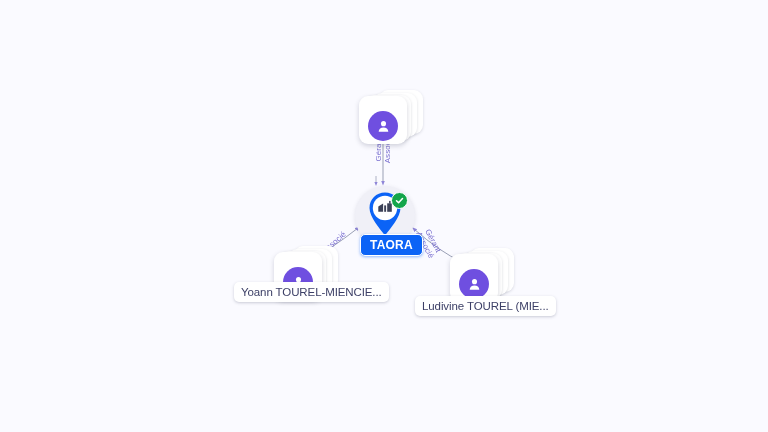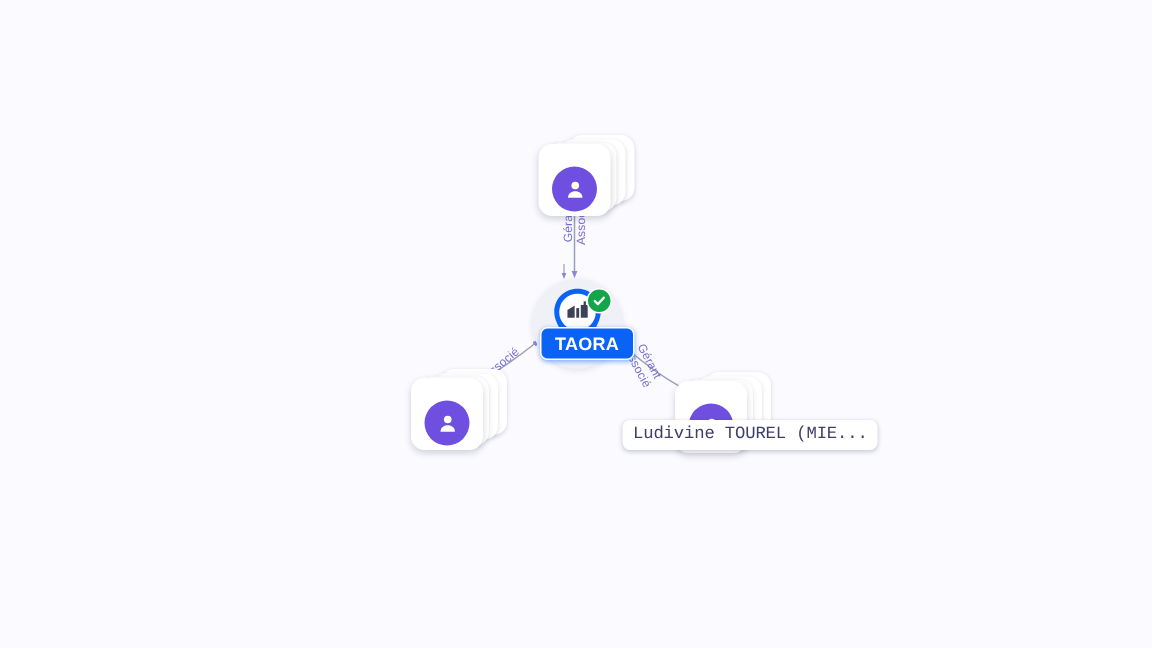--- a/index.html
+++ b/index.html
@@ -214,44 +214,45 @@
           <rect x="21.1" y="9.9" width="1.5" height="2.6"></rect>
         </g>
       </svg>
     </div>
     <div class="verified-badge">
       <svg width="9" height="9" viewBox="0 0 24 24" fill="none" stroke="#ffffff" stroke-width="4" stroke-linecap="round" stroke-linejoin="round">
         <path d="M4 12.5 L9.5 18 L20 6.5"></path>
       </svg>
     </div>
   </div>
-  <div class="company-chip" style="left:360px; top:218px;">TAORA</div>
+  <div class="company-chip" style="left:360px; top:234px;">TAORA</div>
 
   <div class="person-node" style="left:274px; top:246px;">
     <div class="stack-card c3"></div>
     <div class="stack-card c2"></div>
     <div class="stack-card c1"></div>
     <div class="stack-card c0">
       <div class="avatar-circle">
         <svg width="17" height="17" viewBox="0 0 24 24" fill="#ffffff">
           <circle cx="12" cy="8" r="3.6"></circle>
           <path d="M5.2 19.5c0-3.8 3.1-6 6.8-6s6.8 2.2 6.8 6z"></path>
         </svg>
       </div>
     </div>
   </div>
+  <div class="name-chip" style="left:234px; top:282px;">Yoann TOUREL-MIENCIE...</div>
 
   <div class="person-node" style="left:450px; top:248px;">
     <div class="stack-card c3"></div>
     <div class="stack-card c2"></div>
     <div class="stack-card c1"></div>
     <div class="stack-card c0">
       <div class="avatar-circle">
         <svg width="17" height="17" viewBox="0 0 24 24" fill="#ffffff">
           <circle cx="12" cy="8" r="3.6"></circle>
           <path d="M5.2 19.5c0-3.8 3.1-6 6.8-6s6.8 2.2 6.8 6z"></path>
         </svg>
       </div>
     </div>
   </div>
-  <div class="name-chip" style="left:415px; top:280px;font-family:Liberation Mono, monospace;">Ludivine TOUREL (MIE...</div>
+  <div class="name-chip" style="left:415px; top:296px;">Ludivine TOUREL (MIE...</div>
 
 </div>
 
 </body></html>

